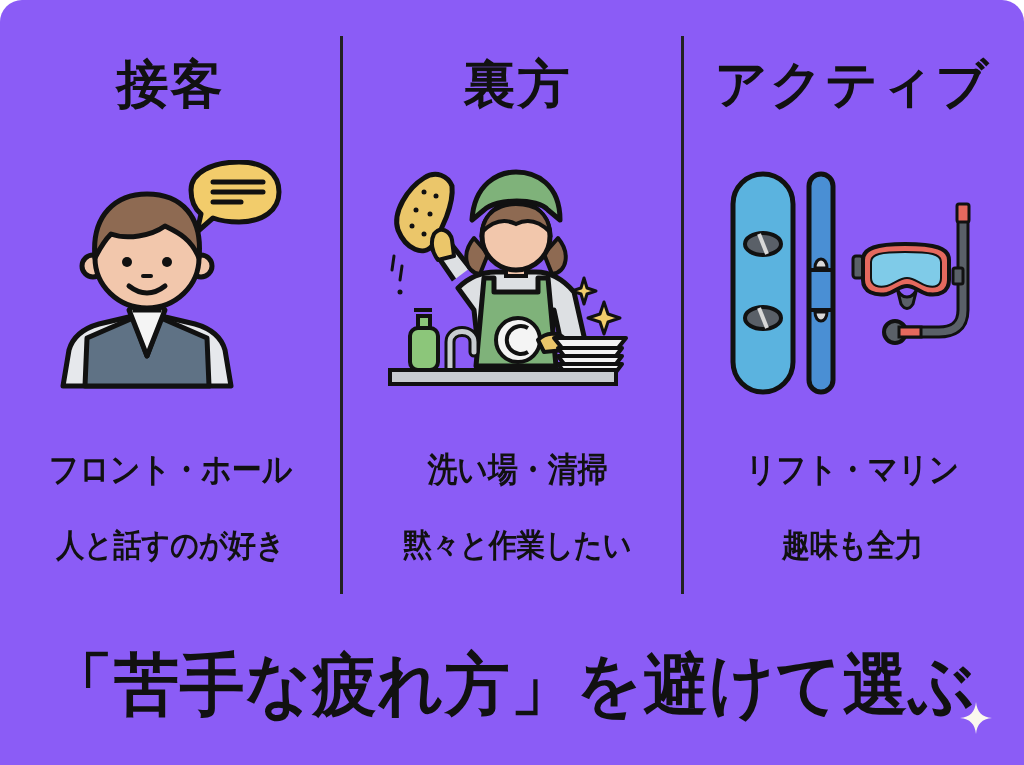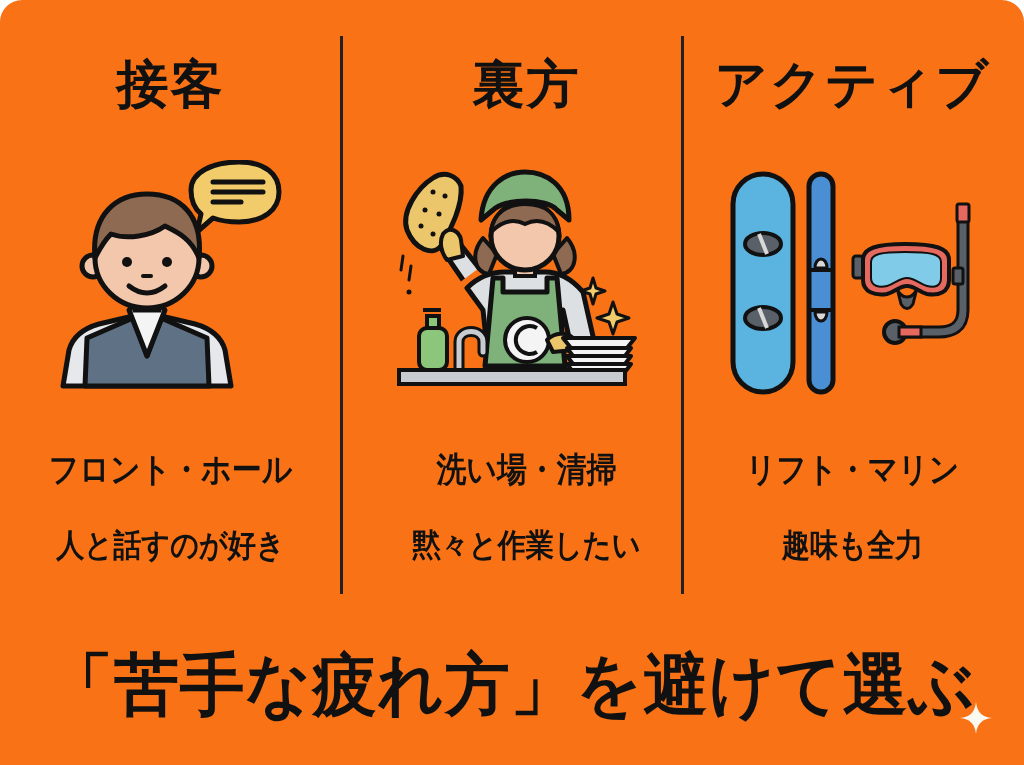--- a/index.html
+++ b/index.html
@@ -4,21 +4,21 @@
 <style>
   html, body { margin: 0; padding: 0; }
   body {
     width: 1024px; height: 765px; overflow: hidden;
     background: #ffffff;
     font-family: "DejaVu Sans", "Liberation Sans", sans-serif;
   }
   .canvas {
     position: absolute; left: 0; top: 0;
     width: 1024px; height: 765px;
-    background: #f97316;
+    background: #8b5cf6;
     border-radius: 22px 22px 0 0;
     overflow: hidden;
   }
   .divider {
     position: absolute; top: 36px; width: 3px; height: 558px;
     background: #222222;
   }
   .col {
     position: absolute; top: 0; width: 341px; height: 600px;
     text-align: center; color: #111111;
@@ -87,21 +87,21 @@
       <circle cx="126" cy="102" r="5" fill="#111"></circle>
       <line x1="102" y1="116" x2="110" y2="116" stroke="#111" stroke-width="4" stroke-linecap="round"></line>
       <path d="M88,126 Q106,140 124,126" fill="none" stroke="#111" stroke-width="5" stroke-linecap="round"></path>
     </svg>
     <div class="col-role">フロント・ホール</div>
     <div class="col-desc">人と話すのが好き</div>
   </div>
 
   <div class="divider" style="left:340px;"></div>
 
-  <div class="col" style="left:356px;">
+  <div class="col" style="left:341px;padding-left:12px;">
     <div class="col-title">裏方</div>
     <svg class="illus" viewBox="0 0 260 240">
 
       <path d="M196,118 L199,128 L208,131 L199,134 L196,144 L193,134 L184,131 L193,128 Z" fill="#F2CC6B" stroke="#111" stroke-width="3" stroke-linejoin="round"></path>
       <path d="M216,142 L220,154 L232,158 L220,162 L216,174 L212,162 L200,158 L212,154 Z" fill="#F2CC6B" stroke="#111" stroke-width="3" stroke-linejoin="round"></path>
 
       <path d="M6,96 L4,110 M14,106 L12,120" stroke="#111" stroke-width="3" stroke-linecap="round"></path>
       <circle cx="12" cy="132" r="2.5" fill="#111"></circle>
 
       <path d="M66,120 L44,88 L60,80 L82,108" fill="#DDE0E3" stroke="#111" stroke-width="5" stroke-linejoin="round"></path>

